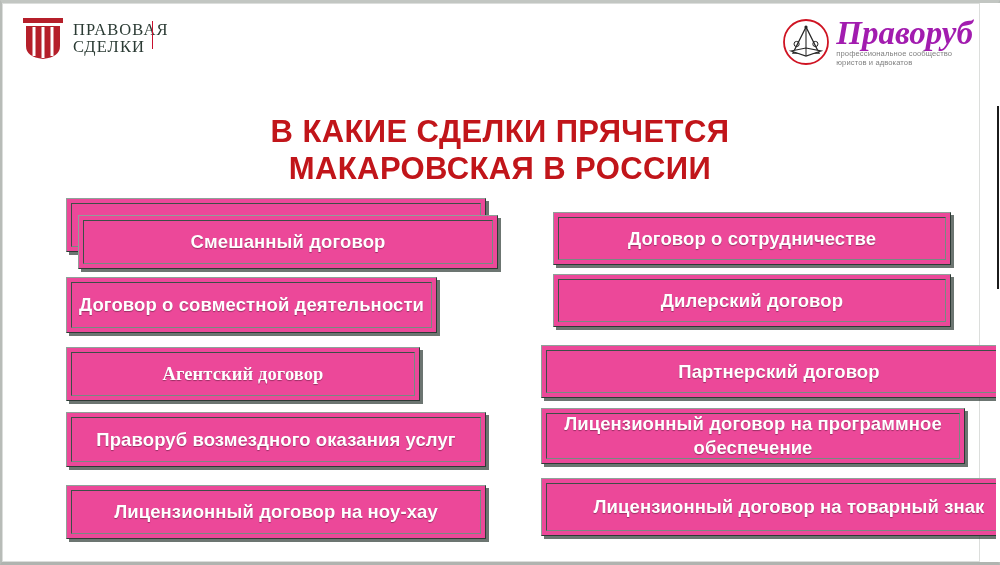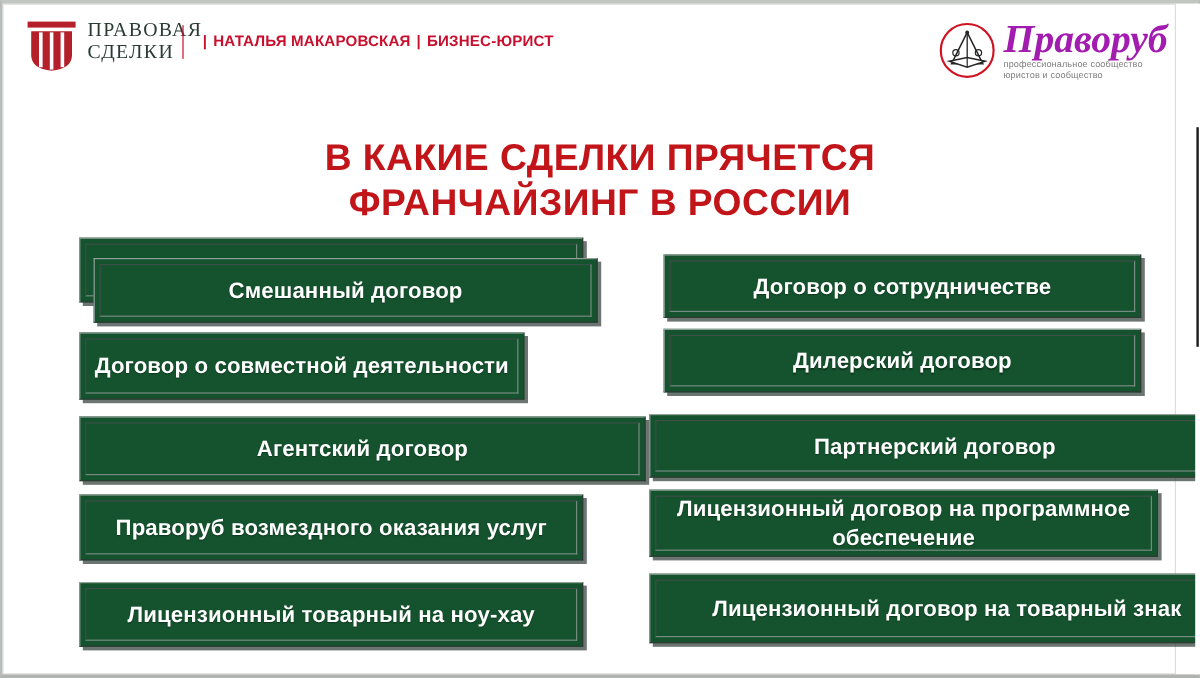--- a/index.html
+++ b/index.html
@@ -63,20 +63,21 @@
     left: 0; top: 0;
     width: 1000px;
     height: 84px;
     z-index: 10;
   }
   .brand-left {
     position: absolute;
     left: 22px;
     top: 16px;
     display: flex;
+    align-items: center;
   }
   .pillar-logo {
     width: 42px;
     height: 44px;
     flex: 0 0 auto;
     margin-right: 9px;
   }
   .brand-name {
     font-family: "Liberation Serif", serif;
     color: #2b3b34;
@@ -164,21 +165,21 @@
   
   .boxes-layer {
     position: absolute;
     left: 0; top: 0;
     width: 1000px; height: 565px;
     z-index: 12;
   }
   .tile {
     position: absolute;
     box-sizing: border-box;
-    background: #14532d;
+    background: #ec4899;
     border-top: 1px solid #8fa099;
     border-left: 1px solid #8fa099;
     border-right: 1px solid #2d3b35;
     border-bottom: 1px solid #2d3b35;
     box-shadow: 3px 3px 0 0 rgba(45,59,53,0.70);
     display: flex;
     align-items: center;
     justify-content: center;
     padding: 2px 10px;
   }
@@ -228,79 +229,78 @@
         </svg>
       </span>
       <span class="brand-name">
         <span>ПРАВОВАЯ</span>
         <span class="l2">СДЕЛКИ</span>
       </span>
     </div>
 
     <div class="brand-sep"></div>
 
-    <div class="brand-credits"><span class="pipe">|</span><span>НАТАЛЬЯ МАКАРОВСКАЯ</span><span class="pipe">|</span><span>БИЗНЕС-ЮРИСТ</span></div>
 
     <div class="brand-right">
       <span class="emblem">
         <svg viewBox="0 0 48 48" width="48" height="48" aria-hidden="true">
           <circle cx="24" cy="24" r="22" fill="#ffffff" stroke="#cf1322" stroke-width="1.8"></circle>
           <path d="M24 9 L11 35 L37 35 Z" fill="none" stroke="#262626" stroke-width="1.3"></path>
           <line x1="24" y1="9" x2="24" y2="33" stroke="#262626" stroke-width="1.1"></line>
           <circle cx="24" cy="9" r="1.6" fill="#262626"></circle>
           <circle cx="14.6" cy="26" r="2.6" fill="none" stroke="#262626" stroke-width="1"></circle>
           <circle cx="33.4" cy="26" r="2.6" fill="none" stroke="#262626" stroke-width="1"></circle>
           <path d="M9 33 L24 30 L39 33 L24 38 Z" fill="#ffffff" stroke="#262626" stroke-width="1.2"></path>
           <line x1="24" y1="30" x2="24" y2="38" stroke="#262626" stroke-width="1"></line>
         </svg>
       </span>
       <div class="brand-right-text">
         <div class="pravorub-word">Праворуб</div>
         <div class="pravorub-tagline">
           <div>профессиональное сообщество</div>
-          <div>юристов и сообщество</div>
+          <div>юристов и адвокатов</div>
         </div>
       </div>
     </div>
   </div>
 
   <h1 class="slide-title">
     <span class="tl">В КАКИЕ СДЕЛКИ ПРЯЧЕТСЯ</span>
-    <span class="tl">ФРАНЧАЙЗИНГ В РОССИИ</span>
+    <span class="tl">МАКАРОВСКАЯ В РОССИИ</span>
   </h1>
 
   <div class="boxes-layer">
 
     <div class="tile ghost" style="left:66px; top:198px; width:420px; height:54px;">
       <span class="inner-bevel"></span>
     </div>
 
     <div class="tile" style="left:78px; top:215px; width:420px; height:54px;">
       <span class="inner-bevel"></span>
       <span class="tile-text">Смешанный договор</span>
     </div>
 
     <div class="tile" style="left:66px; top:277px; width:371px; height:56px;">
       <span class="inner-bevel"></span>
       <span class="tile-text">Договор о совместной деятельности</span>
     </div>
 
-    <div class="tile" style="left:66px; top:347px; width:472px; height:54px;">
+    <div class="tile" style="left:66px; top:347px; width:354px; height:54px;font-family:Liberation Serif, serif;">
       <span class="inner-bevel"></span>
       <span class="tile-text">Агентский договор</span>
     </div>
 
     <div class="tile" style="left:66px; top:412px; width:420px; height:55px;">
       <span class="inner-bevel"></span>
       <span class="tile-text">Праворуб возмездного оказания услуг</span>
     </div>
 
     <div class="tile" style="left:66px; top:485px; width:420px; height:54px;">
       <span class="inner-bevel"></span>
-      <span class="tile-text">Лицензионный товарный на ноу-хау</span>
+      <span class="tile-text">Лицензионный договор на ноу-хау</span>
     </div>
 
     <div class="tile" style="left:553px; top:212px; width:398px; height:53px;">
       <span class="inner-bevel"></span>
       <span class="tile-text">Договор о сотрудничестве</span>
     </div>
 
     <div class="tile" style="left:553px; top:274px; width:398px; height:53px;">
       <span class="inner-bevel"></span>
       <span class="tile-text">Дилерский договор</span>

